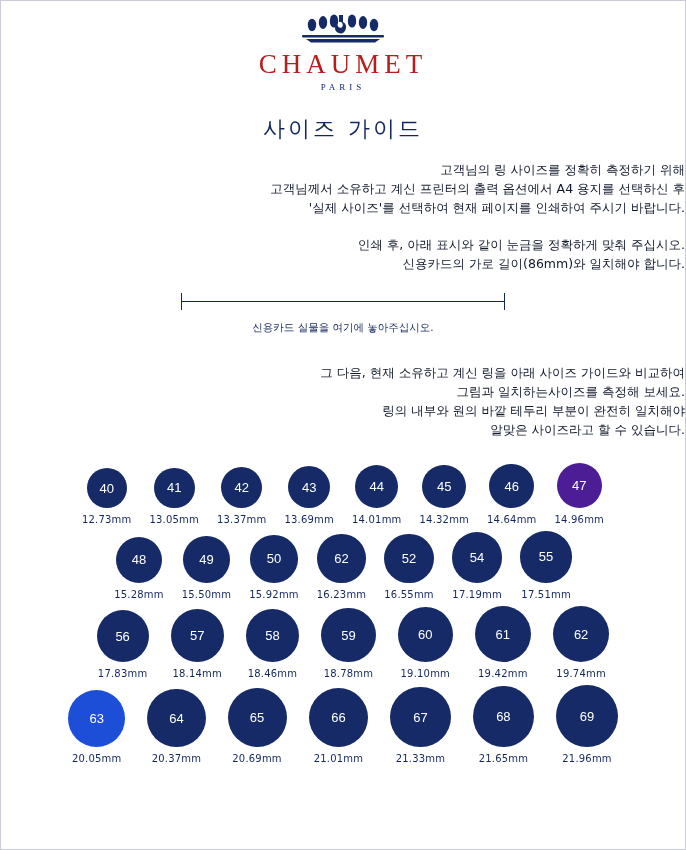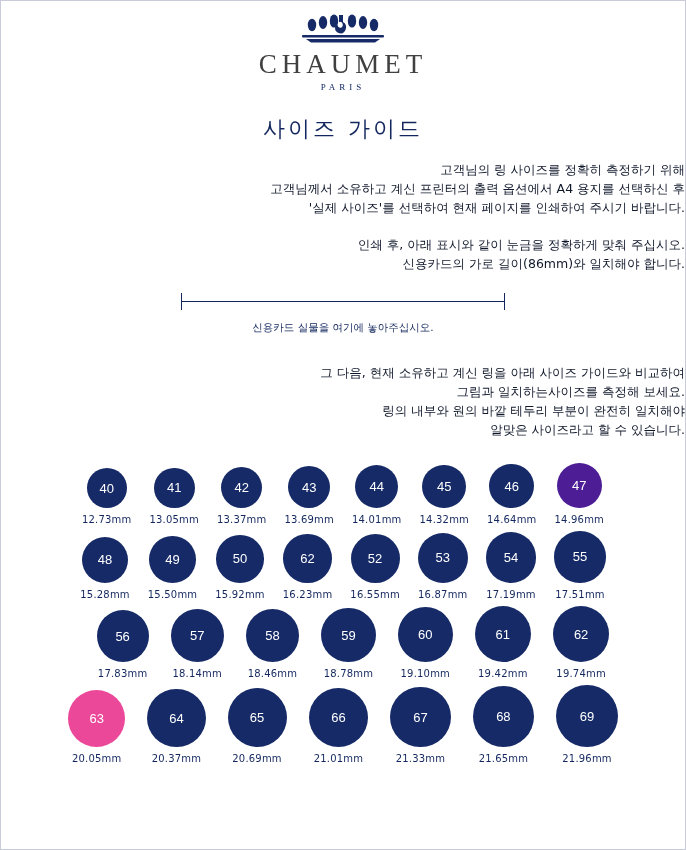--- a/index.html
+++ b/index.html
@@ -29,21 +29,21 @@
     padding-top: 12px;
   }
   .crown {
     display: block;
     margin: 0 auto;
   }
   .brand {
     font-family: "Liberation Serif", serif;
     font-size: 27px;
     letter-spacing: 5px;
-    color: #404040;
+    color: #b91c1c;
     margin-top: 2px;
     font-weight: 400;
   }
   .brand-sub {
     font-family: "Liberation Serif", serif;
     font-size: 9px;
     letter-spacing: 4px;
     color: #132a66;
     margin-top: 2px;
   }
@@ -238,24 +238,20 @@
         </div>
         <div class="ring-cell">
           <div class="ring-circle" style="width: 48.3px; height: 48.3px; background: rgb(21, 42, 102);">62</div>
           <div class="ring-mm">16.23mm</div>
         </div>
         <div class="ring-cell">
           <div class="ring-circle" style="width: 49.1px; height: 49.1px; background: rgb(21, 42, 102);">52</div>
           <div class="ring-mm">16.55mm</div>
         </div>
         <div class="ring-cell">
-          <div class="ring-circle" style="width: 49.9px; height: 49.9px; background: rgb(21, 42, 102);">53</div>
-          <div class="ring-mm">16.87mm</div>
-        </div>
-        <div class="ring-cell">
           <div class="ring-circle" style="width: 50.6px; height: 50.6px; background: rgb(21, 42, 102);">54</div>
           <div class="ring-mm">17.19mm</div>
         </div>
         <div class="ring-cell">
           <div class="ring-circle" style="width: 51.4px; height: 51.4px; background: rgb(21, 42, 102);">55</div>
           <div class="ring-mm">17.51mm</div>
         </div>
       </div>
       <div class="ring-row" style="gap: 22px; padding-left: 20px;">
         <div class="ring-cell">
@@ -282,21 +278,21 @@
           <div class="ring-circle" style="width: 55.9px; height: 55.9px; background: rgb(21, 42, 102);">61</div>
           <div class="ring-mm">19.42mm</div>
         </div>
         <div class="ring-cell">
           <div class="ring-circle" style="width: 56.7px; height: 56.7px; background: rgb(21, 42, 102);">62</div>
           <div class="ring-mm">19.74mm</div>
         </div>
       </div>
       <div class="ring-row" style="gap: 22px;">
         <div class="ring-cell">
-          <div class="ring-circle" style="width: 57.4px; height: 57.4px; background: #ec4899; text-align: center;">63</div>
+          <div class="ring-circle" style="width: 57.4px; height: 57.4px; background: #1d4ed8; text-align: center;">63</div>
           <div class="ring-mm">20.05mm</div>
         </div>
         <div class="ring-cell">
           <div class="ring-circle" style="width: 58.2px; height: 58.2px; background: rgb(21, 42, 102);">64</div>
           <div class="ring-mm">20.37mm</div>
         </div>
         <div class="ring-cell">
           <div class="ring-circle" style="width: 59px; height: 59px; background: rgb(21, 42, 102);">65</div>
           <div class="ring-mm">20.69mm</div>
         </div>

